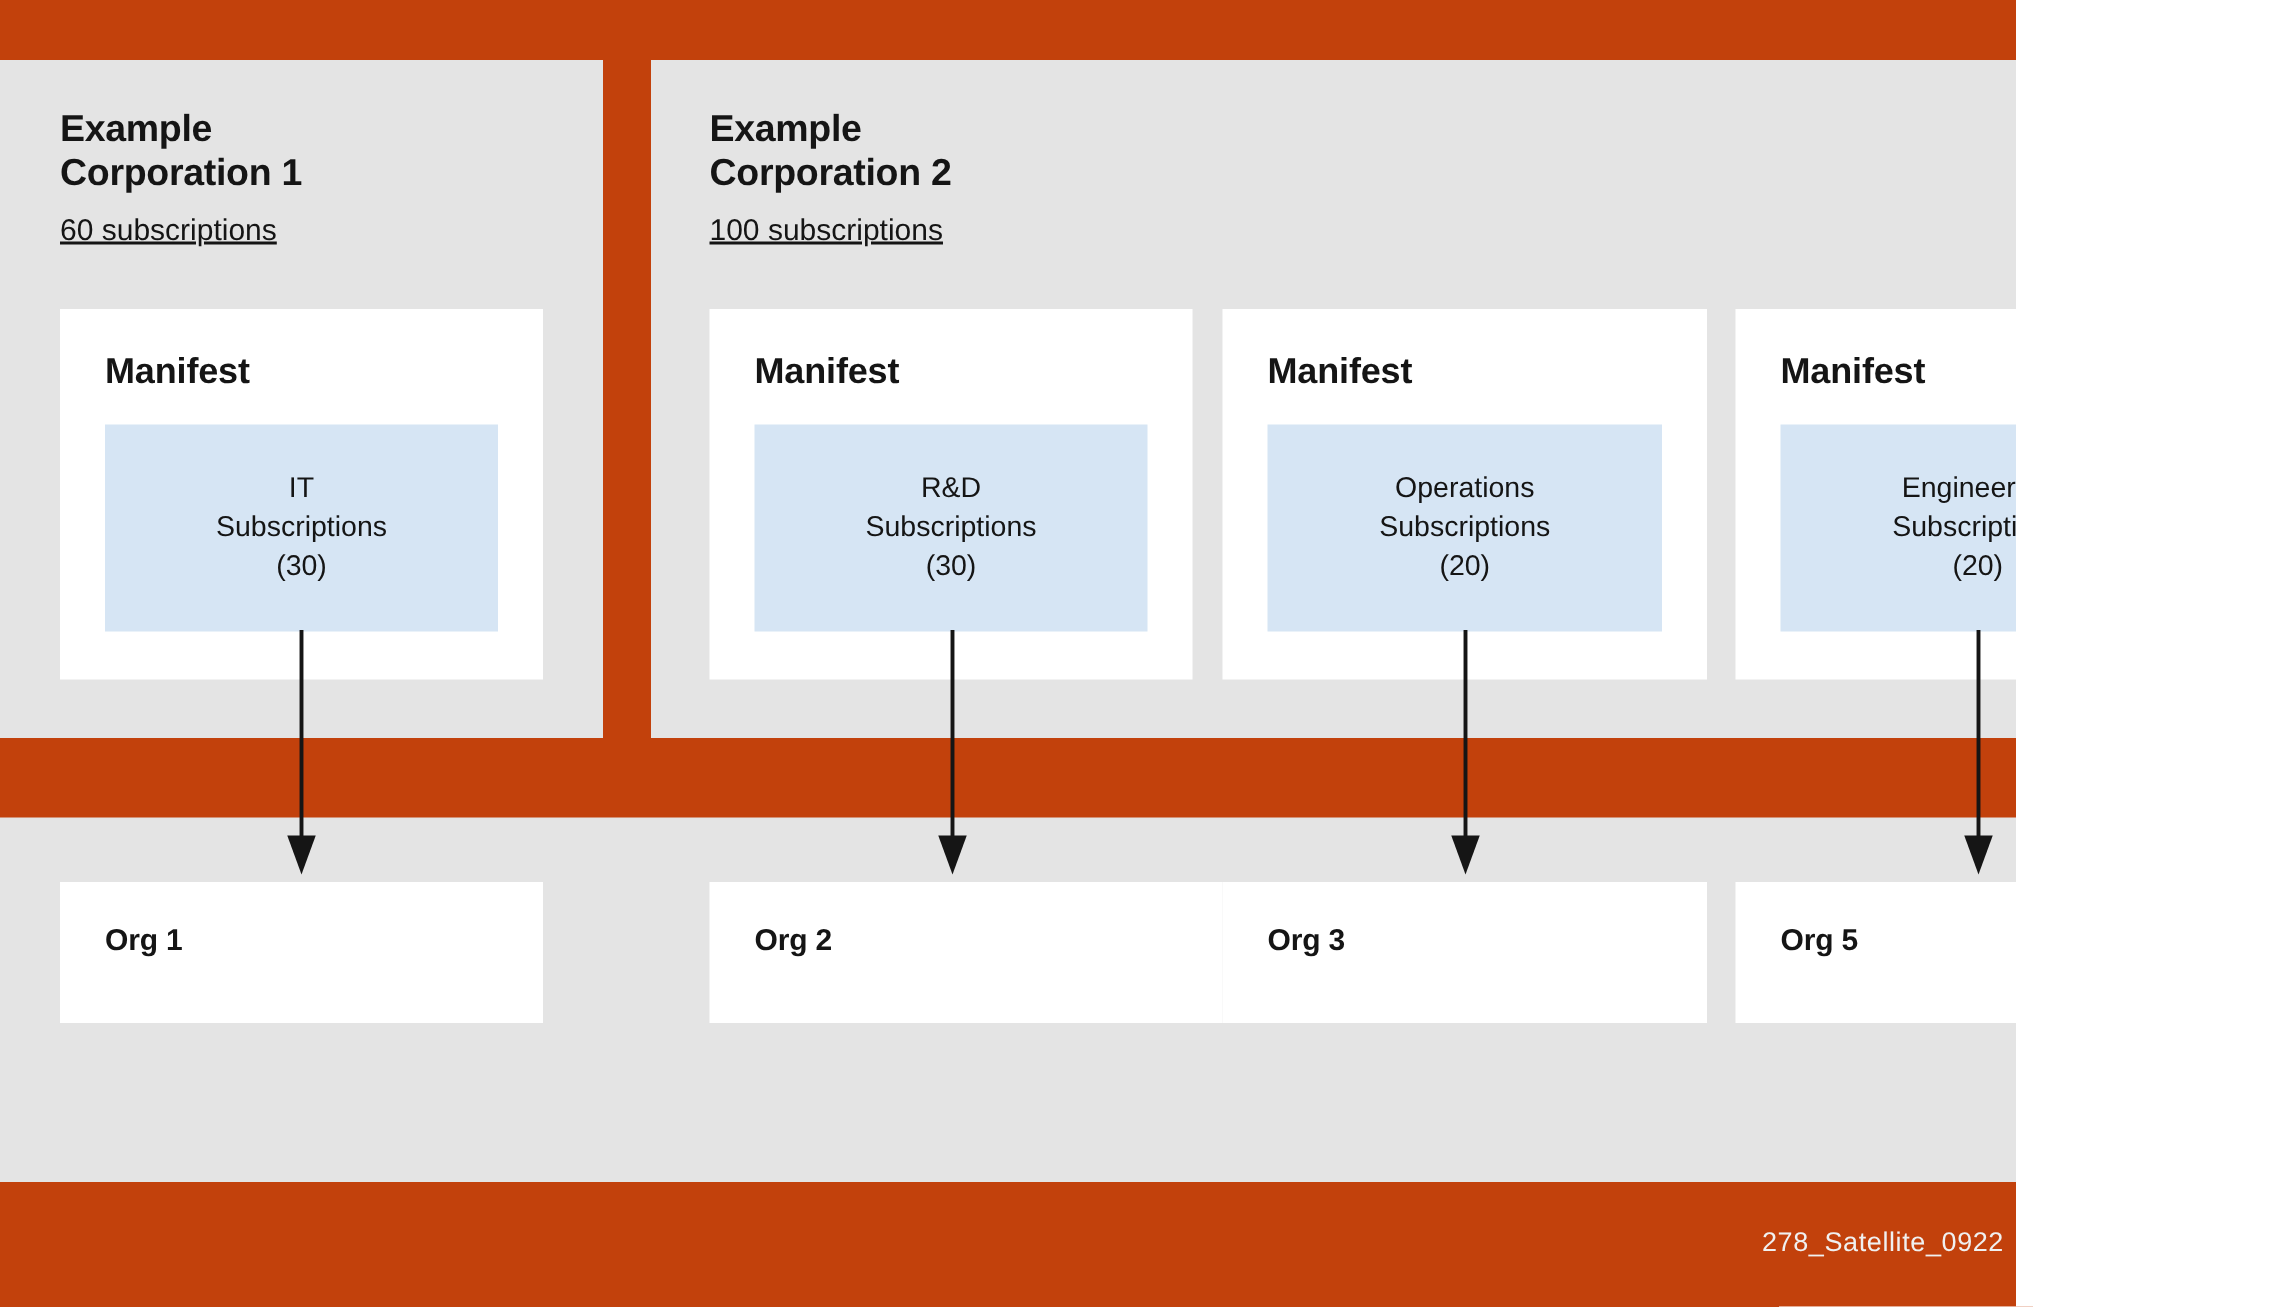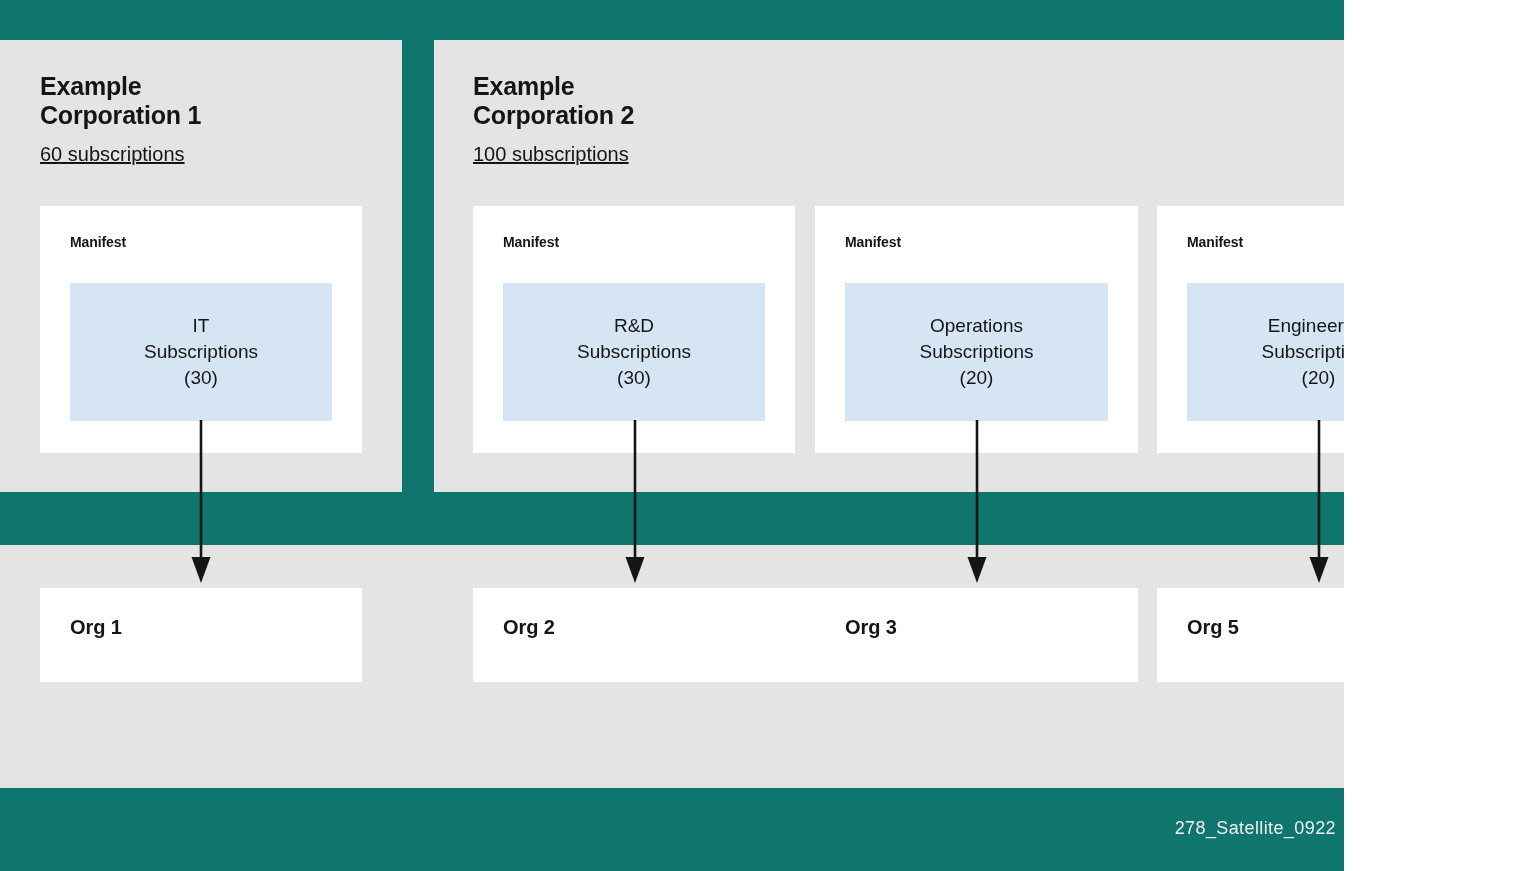--- a/index.html
+++ b/index.html
@@ -8,21 +8,21 @@
     background: #ffffff;
   }
   body {
     font-family: "Liberation Sans", sans-serif;
     -webkit-font-smoothing: antialiased;
   }
   #canvas {
     position: relative;
     width: 1344px;
     height: 871px;
-    background: #0f766e;
+    background: #c2410c;
     overflow: hidden;
   }
 
   
   .panel {
     position: absolute;
     background: #e4e4e4;
   }
   #panel-corp1 { left: 0;    top: 40px;  width: 402px;  height: 452px; }
   #panel-corp2 { left: 434px; top: 40px; width: 1086px; height: 452px; }
@@ -60,21 +60,21 @@
   }
   #manifest-card-1 { left: 40px;   width: 322px; }
   #manifest-card-2 { left: 473px;  width: 322px; }
   #manifest-card-3 { left: 815px;  width: 323px; }
   #manifest-card-4 { left: 1157px; width: 323px; }
 
   .manifest-label {
     position: absolute;
     left: 30px;
     top: 28px;
-    font-size: 14px;
+    font-size: 24px;
     font-weight: bold;
     color: #151515;
     letter-spacing: -0.1px;
   }
 
   .sub-box {
     position: absolute;
     left: 30px;
     right: 30px;
     top: 77px;

